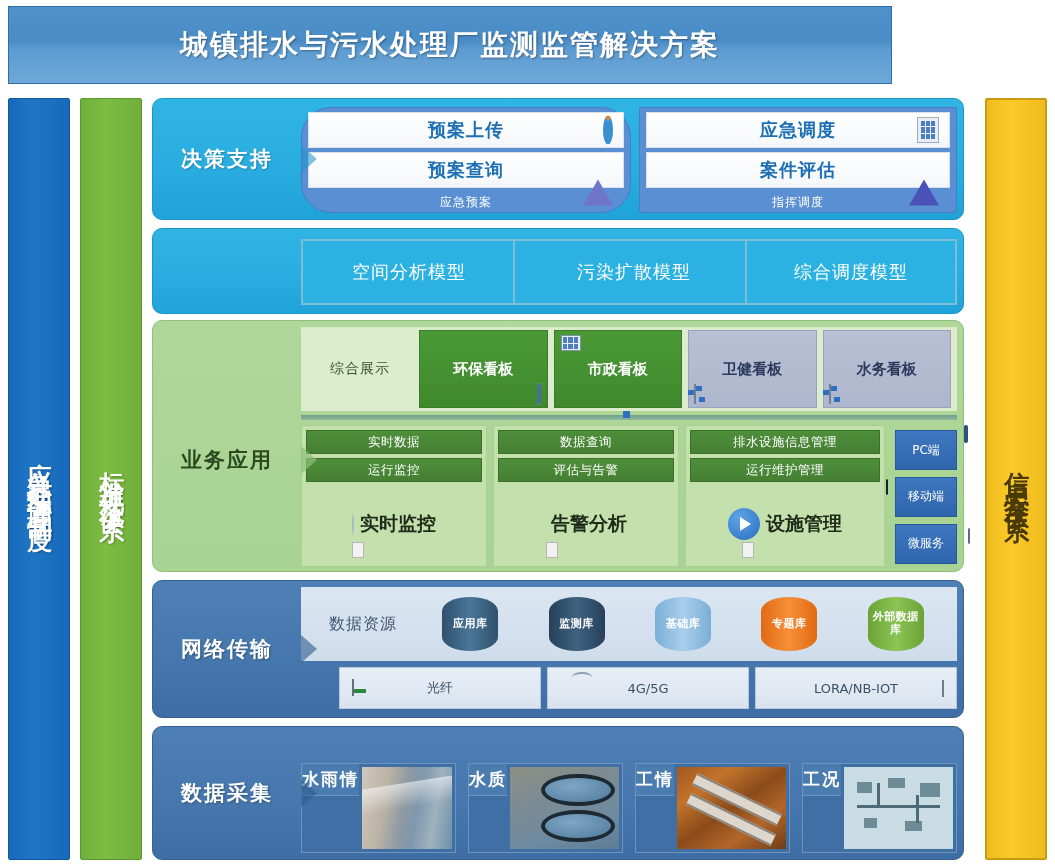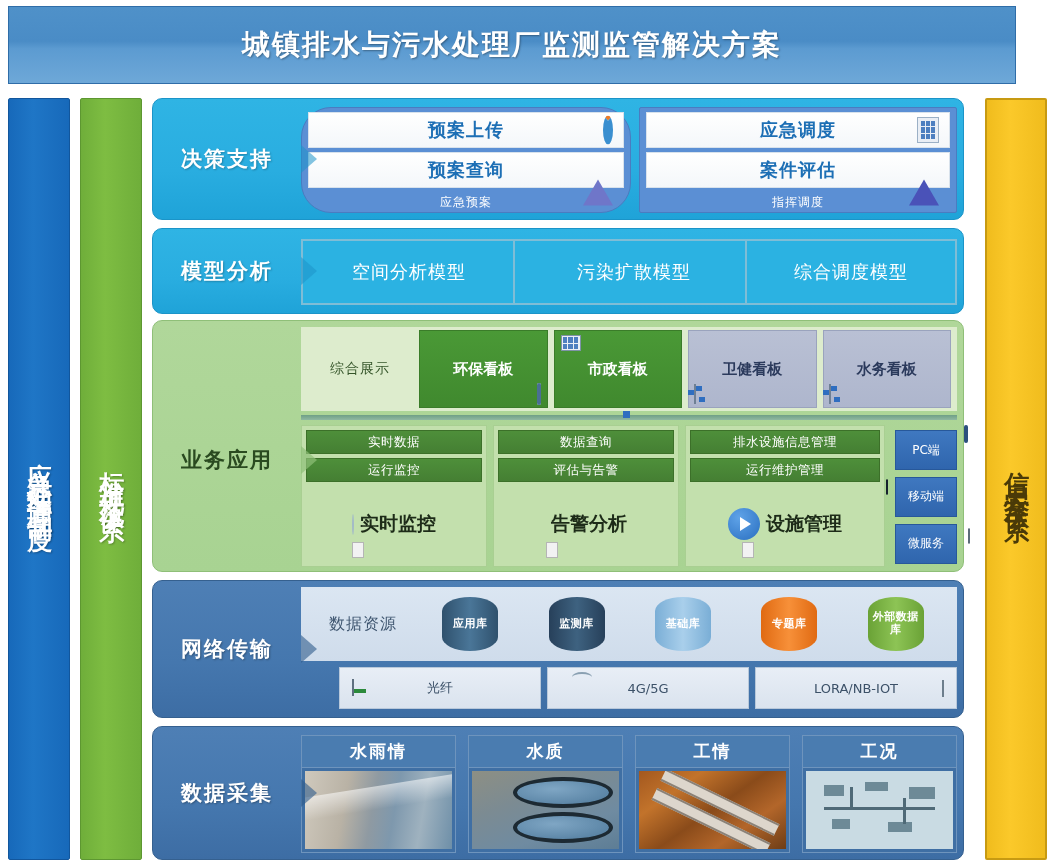--- a/index.html
+++ b/index.html
@@ -5,21 +5,21 @@
   * { box-sizing: border-box; margin:0; padding:0; }
   body {
     width:1055px; height:868px;
     background:#ffffff;
     font-family:"DejaVu Sans", sans-serif;
     overflow:hidden;
     position:relative;
   }
   
   .title-bar{
-    position:absolute; left:8px; top:6px; width:1008px; height:78px;
+    position:absolute; left:8px; top:6px; width:884px; height:78px;
     background:linear-gradient(180deg,#4f91c9 0%,#4a8cc6 45%,#5c9bd1 55%,#6ea8d8 100%);
     border:1px solid #2f6da8;
     display:flex; align-items:center; justify-content:center;
   }
   .title-bar .txt{
     font-size:28px; font-weight:bold; color:#ffffff; letter-spacing:2px;
     text-shadow:1px 1px 2px rgba(0,0,0,.35);
   }
   
   .side-col{
@@ -219,22 +219,22 @@
     background:linear-gradient(180deg,#4e7fb5 0%,#4577ae 60%,#3d6da4 100%);
     border:1px solid #35608f;
   }
   #band-data .band-label{ color:#ffffff; text-shadow:1px 1px 2px rgba(0,0,0,.3); }
   #band-data .arrow{ border-left:16px solid #2f5c8c; opacity:.6; }
   .dc-items{
     position:absolute; left:148px; top:8px; width:656px; height:118px;
     display:flex; gap:12px;
   }
   .dc-card{
-    flex:1; display:flex; flex-direction:column;
-    border:1px solid #6e94bd; background:#3f6fa4;
+    flex:1; display:flex; flex-direction:row;
+    border:1px solid #6e94bd; background:#3f6fa4;margin-top:28px;
   }
   .dc-head{
     height:32px; display:flex; align-items:center; justify-content:center;
     background:#4a7cb0; color:#ffffff; font-size:17px; font-weight:bold; letter-spacing:2px;
     border-bottom:1px solid #6e94bd;
   }
   .dc-thumb{ flex:1; margin:3px; position:relative; overflow:hidden; }
 
   
   .ph-canal{
@@ -392,24 +392,20 @@
       </div>
       <div class="dec-row">
         <span class="dlabel">案件评估</span>
         <span class="dicon ic"><span class="pyramid"></span></span>
       </div>
       <div class="dec-foot">指挥调度</div>
     </div>
   </div>
 
   <div class="band" id="band-model">
-    <div class="band-label">
-      <span>模型分析</span>
-      <span class="arrow"></span>
-    </div>
     <div class="model-box" id="model-1">
       <span>空间分析模型</span>
     </div>
     <div class="model-box" id="model-2">
       <span>污染扩散模型</span>
     </div>
     <div class="model-box" id="model-3">
       <span>综合调度模型</span>
     </div>
   </div>

